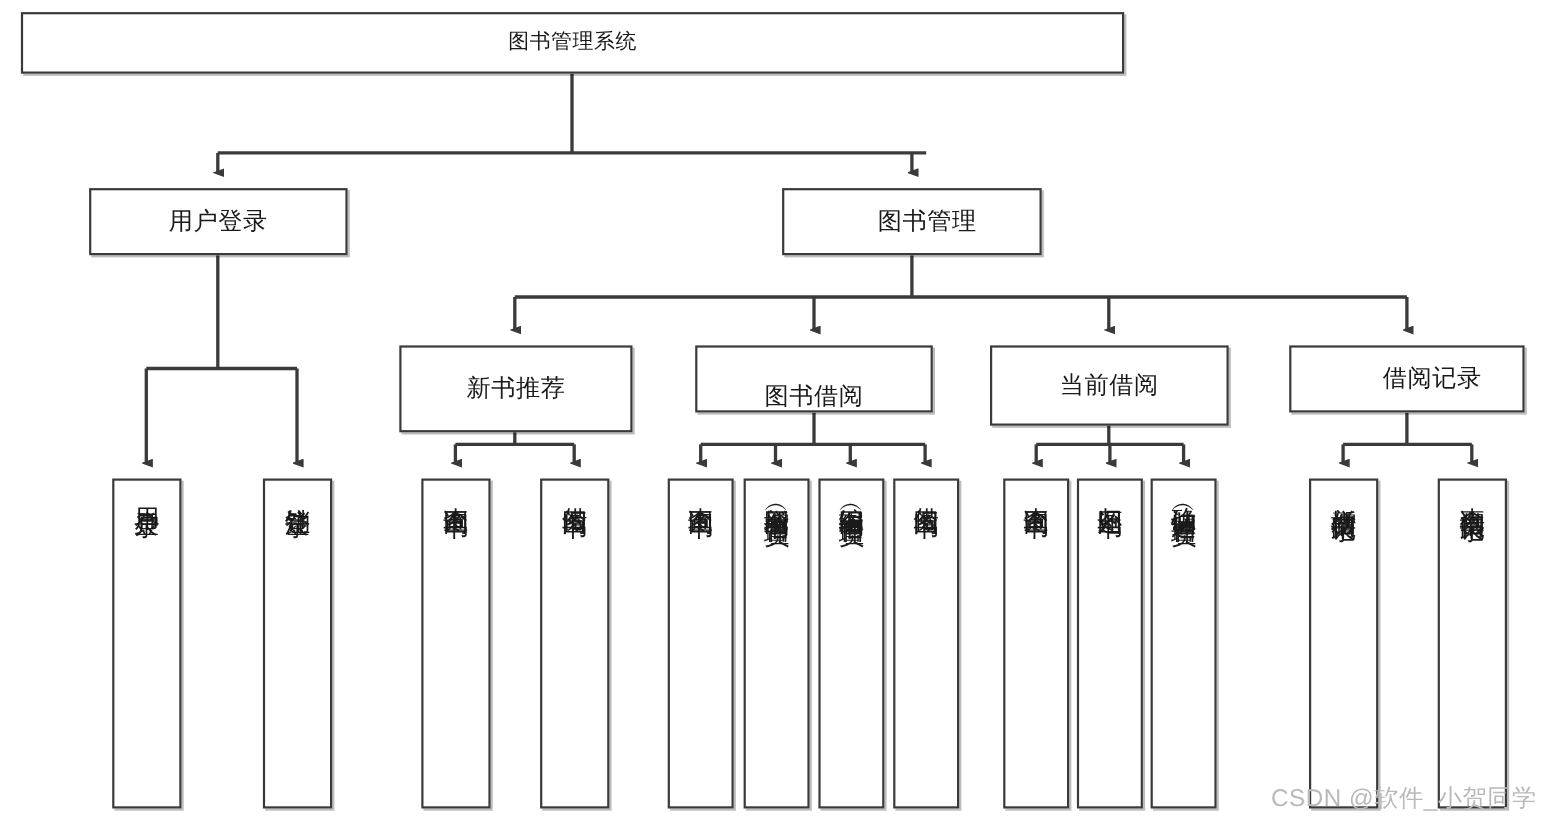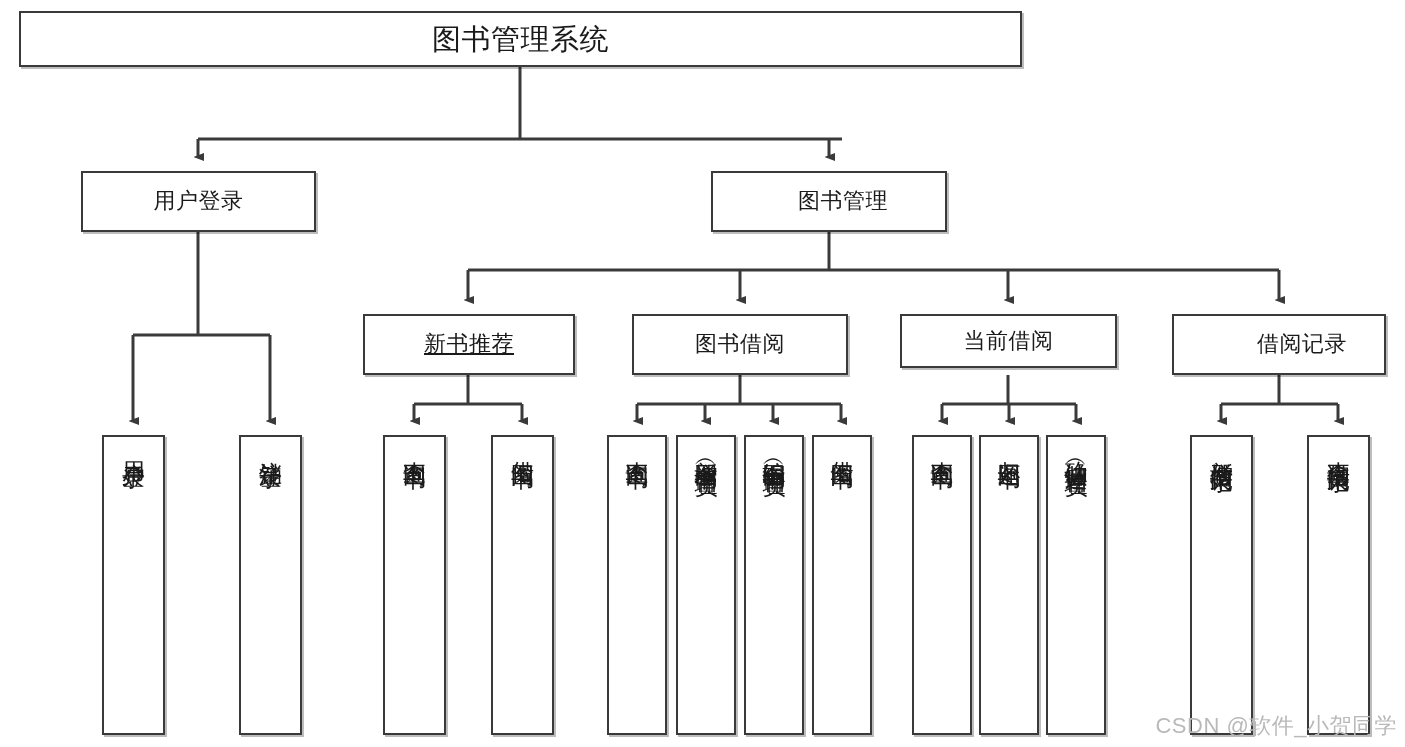--- a/index.html
+++ b/index.html
@@ -40,21 +40,21 @@
     text-align: center;
     line-height: 1.12;
     letter-spacing: 0.5px;
   }
   
   .node.horiz .label {
     writing-mode: horizontal-tb;
     font-size: 22px;
   }
   .node.root .label {
-    font-size: 29px;
+    font-size: 19px;
   }
   
   .node.vert {
     align-items: flex-start;
     justify-content: center;
     padding-top: 6px;
   }
   .node.vert .label {
     writing-mode: vertical-rl;
     text-orientation: upright;
@@ -133,27 +133,27 @@
     <span class="label">图书管理系统</span>
   </div>
 
   <div class="node horiz" style="left:81px; top:171px; width:235px; height:61px;">
     <span class="label">用户登录</span>
   </div>
   <div class="node horiz" style="left:711px; top:171px; width:236px; height:61px;padding-left:28px;">
     <span class="label">图书管理</span>
   </div>
 
-  <div class="node horiz" style="left:363px; top:314px; width:212px; height:61px;text-decoration:underline;">
+  <div class="node horiz" style="left:363px; top:314px; width:212px; height:79px;">
     <span class="label">新书推荐</span>
   </div>
-  <div class="node horiz" style="left:632px; top:314px; width:216px; height:61px;">
+  <div class="node horiz" style="left:632px; top:314px; width:216px; height:61px;align-items:flex-end;">
     <span class="label">图书借阅</span>
   </div>
-  <div class="node horiz" style="left:900px; top:314px; width:217px; height:54px;">
+  <div class="node horiz" style="left:900px; top:314px; width:217px; height:73px;">
     <span class="label">当前借阅</span>
   </div>
   <div class="node horiz" style="left:1172px; top:314px; width:214px; height:61px;padding-left:46px;">
     <span class="label">借阅记录</span>
   </div>
 
   <div class="node vert" style="left:102px; top:435px; width:63px; height:300px;">
     <span class="label">用户登录</span>
   </div>
   <div class="node vert" style="left:239px; top:435px; width:63px; height:300px;">

